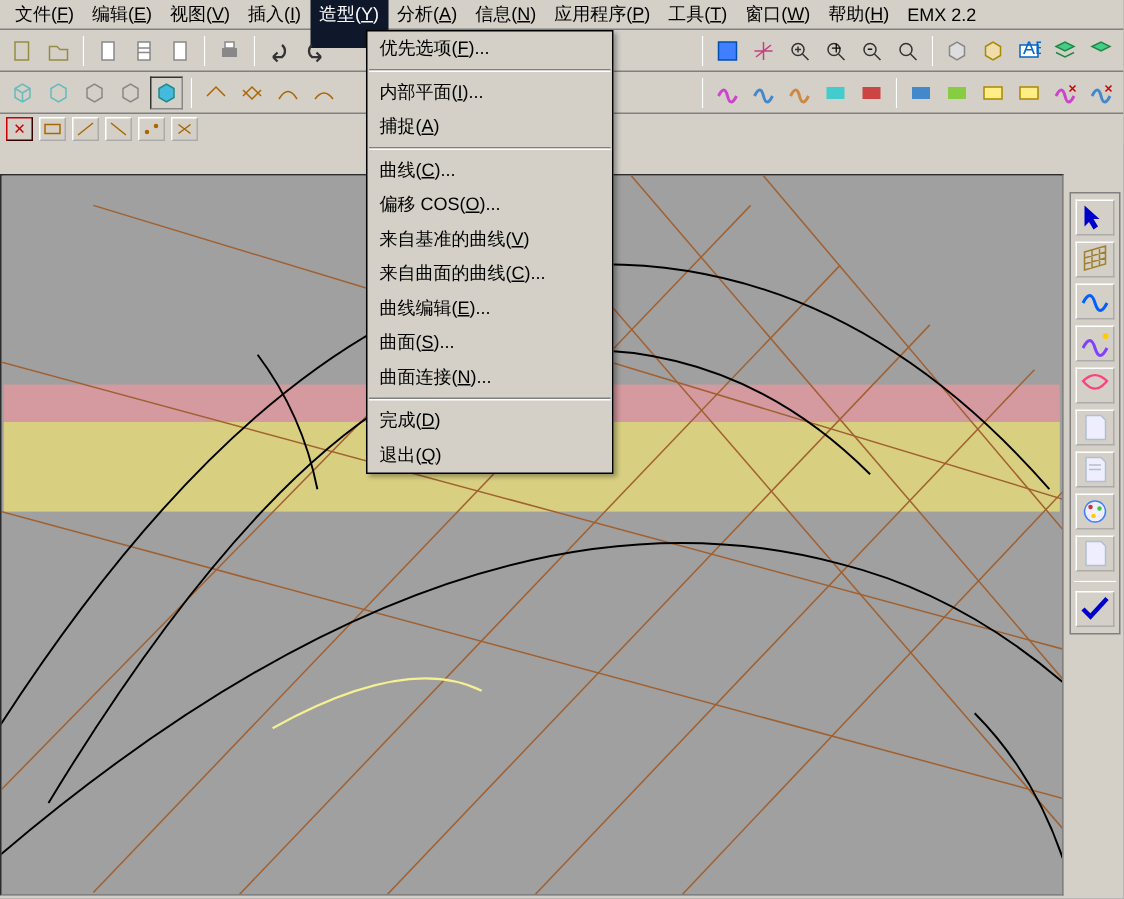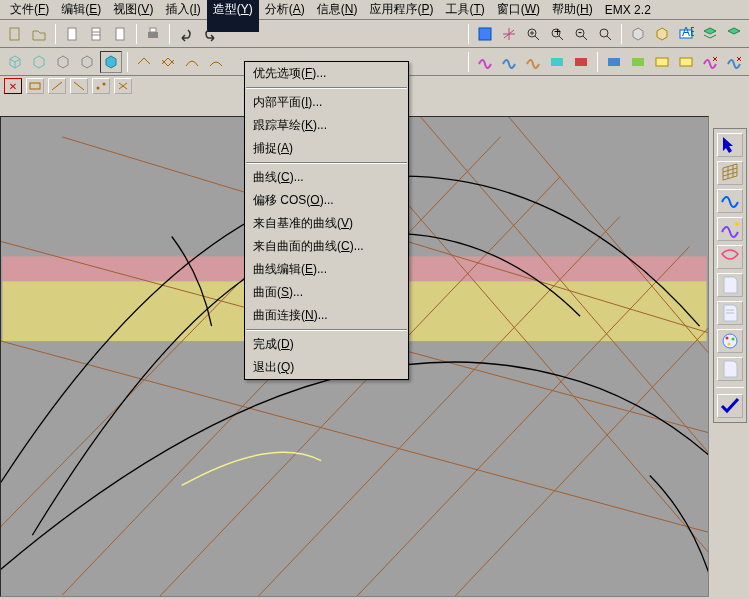--- a/index.html
+++ b/index.html
@@ -7,21 +7,21 @@
 .menubar { display:flex; background:#d4d0c8; height:20px; border-bottom:1px solid #808080; padding-left:4px; align-items:center; }
 .menubar > div { padding:14px 6px; cursor:default; }
 .menubar > div.active { background:#0f172a; color:#fff; }
 .toolbar { display:flex; background:#d4d0c8; height:28px; border-bottom:1px solid #808080; align-items:center; padding:2px 4px; gap:2px; }
 .tbtn { width:22px; height:22px; border:1px solid transparent; display:flex; align-items:center; justify-content:center; }
 .tsep { width:1px; height:20px; background:#808080; border-right:1px solid #fff; margin:0 3px; }
 .canvas-wrap { position:absolute; left:0; top:116px; right:40px; bottom:2px; background:#a0a0a0; border:1px inset #808080; }
 .canvas-wrap svg { width:100%; height:100%; display:block; }
 .right-toolbar { position:absolute; right:2px; top:128px; width:34px; background:#d4d0c8; border:1px solid #808080; display:flex; flex-direction:column; gap:4px; padding:4px 2px; align-items:center; }
 .rbtn { width:26px; height:24px; display:flex; align-items:center; justify-content:center; border:1px outset #fff; }
-.dropdown { position:absolute; left:244px; top:20px; width:165px; background:#d4d0c8; border:1px solid #000; box-shadow:2px 2px 3px rgba(0,0,0,.3); z-index:100;margin-top:41px; }
+.dropdown { position:absolute; left:244px; top:20px; width:165px; background:#d4d0c8; border:1px solid #000; box-shadow:2px 2px 3px rgba(0,0,0,.3); z-index:100; }
 .dropdown .mi { padding:3px 8px; cursor:default; }
 .dropdown hr { border:none; border-top:1px solid #808080; border-bottom:1px solid #fff; margin:2px 1px; }
 .toprow3 { display:flex; background:#d4d0c8; height:20px; align-items:center; padding:0 4px; gap:4px; }
 .smallbtn { width:18px; height:16px; border:1px outset #fff; display:inline-flex; align-items:center; justify-content:center; font-size:10px; }
 u { text-decoration:underline; }
 </style>
 </head>
 <body>
 
 <div class="menubar" id="menubar">
@@ -382,21 +382,20 @@
       <svg width="22" height="22" viewBox="0 0 22 22">
         <path d="M3 11l5 5L19 4" fill="none" stroke="#0000cc" stroke-width="3"></path>
       </svg>
     </div>
   </div>
 
 <div class="dropdown" id="dropdown">
     <div class="mi">优先选项(<u>F</u>)...</div>
     <hr>
     <div class="mi">内部平面(<u>I</u>)...</div>
-    <div class="mi">跟踪草绘(<u>K</u>)...</div>
     <div class="mi">捕捉(<u>A</u>)</div>
     <hr>
     <div class="mi">曲线(<u>C</u>)...</div>
     <div class="mi">偏移 COS(<u>O</u>)...</div>
     <div class="mi">来自基准的曲线(<u>V</u>)</div>
     <div class="mi">来自曲面的曲线(<u>C</u>)...</div>
     <div class="mi">曲线编辑(<u>E</u>)...</div>
     <div class="mi">曲面(<u>S</u>)...</div>
     <div class="mi">曲面连接(<u>N</u>)...</div>
     <hr>

